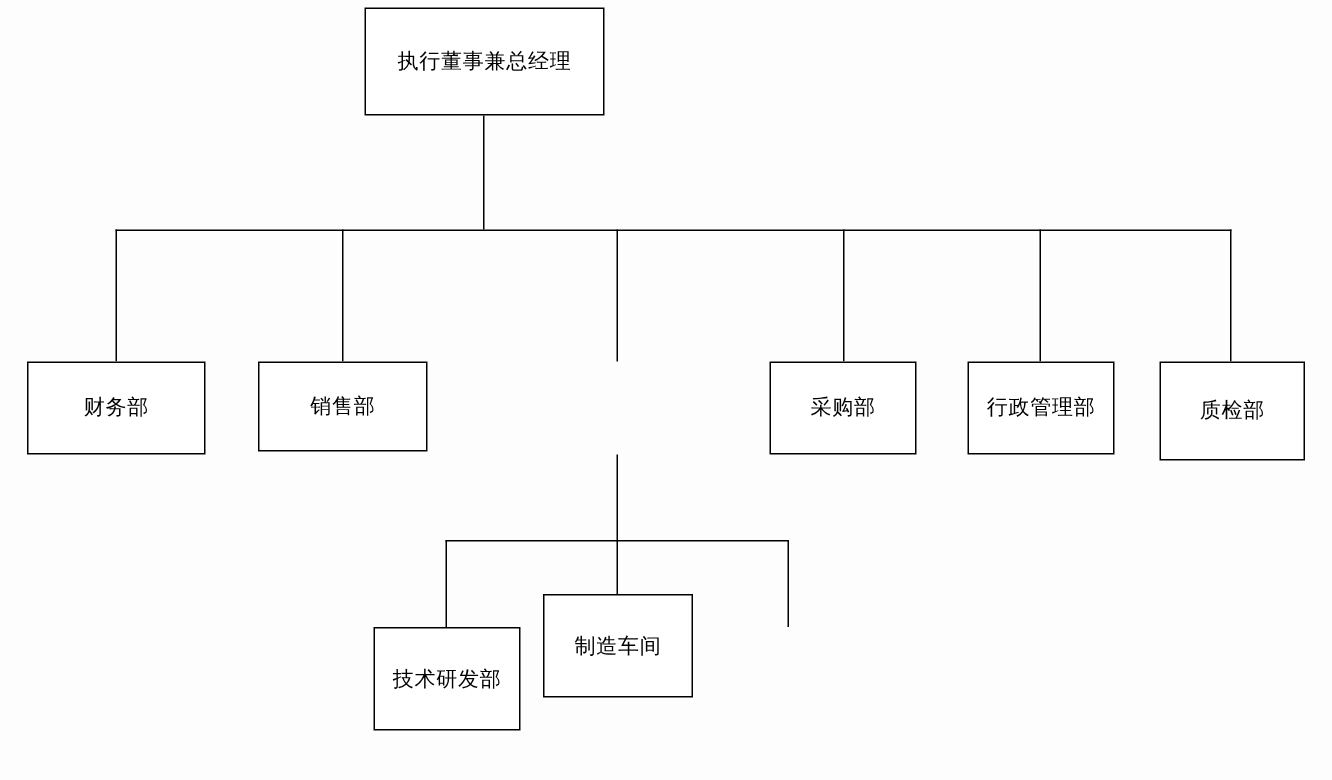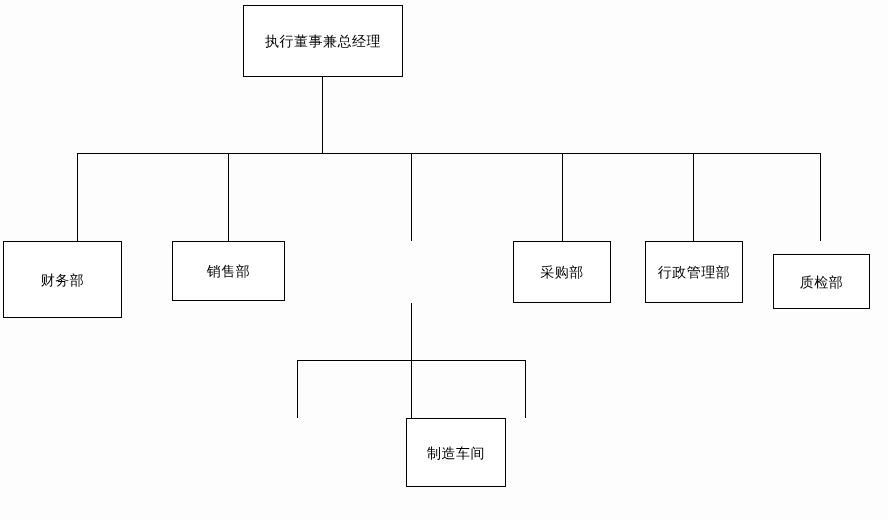--- a/index.html
+++ b/index.html
@@ -59,48 +59,51 @@
 
   <div class="connector h" style="left:77px; top:153px; width:744px;"></div>
 
   <div class="connector v" style="left:77px; top:153px; height:88px;"></div>
   <div class="connector v" style="left:228px; top:153px; height:88px;"></div>
   <div class="connector v" style="left:411px; top:153px; height:88px;"></div>
   <div class="connector v" style="left:562px; top:153px; height:88px;"></div>
   <div class="connector v" style="left:693px; top:153px; height:88px;"></div>
   <div class="connector v" style="left:820px; top:153px; height:88px;"></div>
 
-  <div class="node" style="left:3px; top:241px; width:119px; height:77px;">
+  <div class="node" style="left:18px; top:241px; width:119px; height:62px;">
     <span class="node-label">财务部</span>
   </div>
 
   <div class="node" style="left:172px; top:241px; width:113px; height:60px;">
     <span class="node-label">销售部</span>
   </div>
 
 
   <div class="node" style="left:513px; top:241px; width:98px; height:62px;">
     <span class="node-label">采购部</span>
   </div>
 
   <div class="node" style="left:645px; top:241px; width:98px; height:62px;">
     <span class="node-label">行政管理部</span>
   </div>
 
-  <div class="node" style="left:773px; top:241px; width:97px; height:55px;margin-top:13px;">
+  <div class="node" style="left:773px; top:241px; width:97px; height:66px;">
     <span class="node-label">质检部</span>
   </div>
 
   <div class="connector v" style="left:411px; top:303px; height:58px;"></div>
 
   <div class="connector h" style="left:297px; top:360px; width:229px;"></div>
 
   <div class="connector v" style="left:297px; top:360px; height:58px;"></div>
   <div class="connector v" style="left:411px; top:360px; height:58px;"></div>
   <div class="connector v" style="left:525px; top:360px; height:58px;"></div>
 
+  <div class="node" style="left:249px; top:418px; width:98px; height:69px;">
+    <span class="node-label">技术研发部</span>
+  </div>
 
-  <div class="node" style="left:362px; top:418px; width:100px; height:69px;margin-left:44px;">
+  <div class="node" style="left:362px; top:396px; width:100px; height:69px;">
     <span class="node-label">制造车间</span>
   </div>
 
 
 </div>
 
 </body></html>

